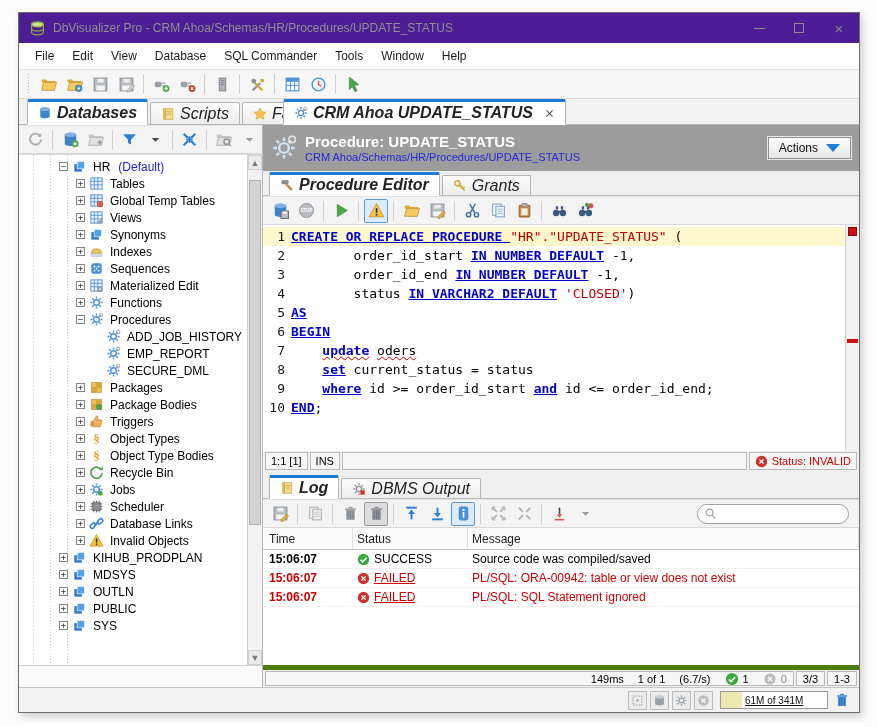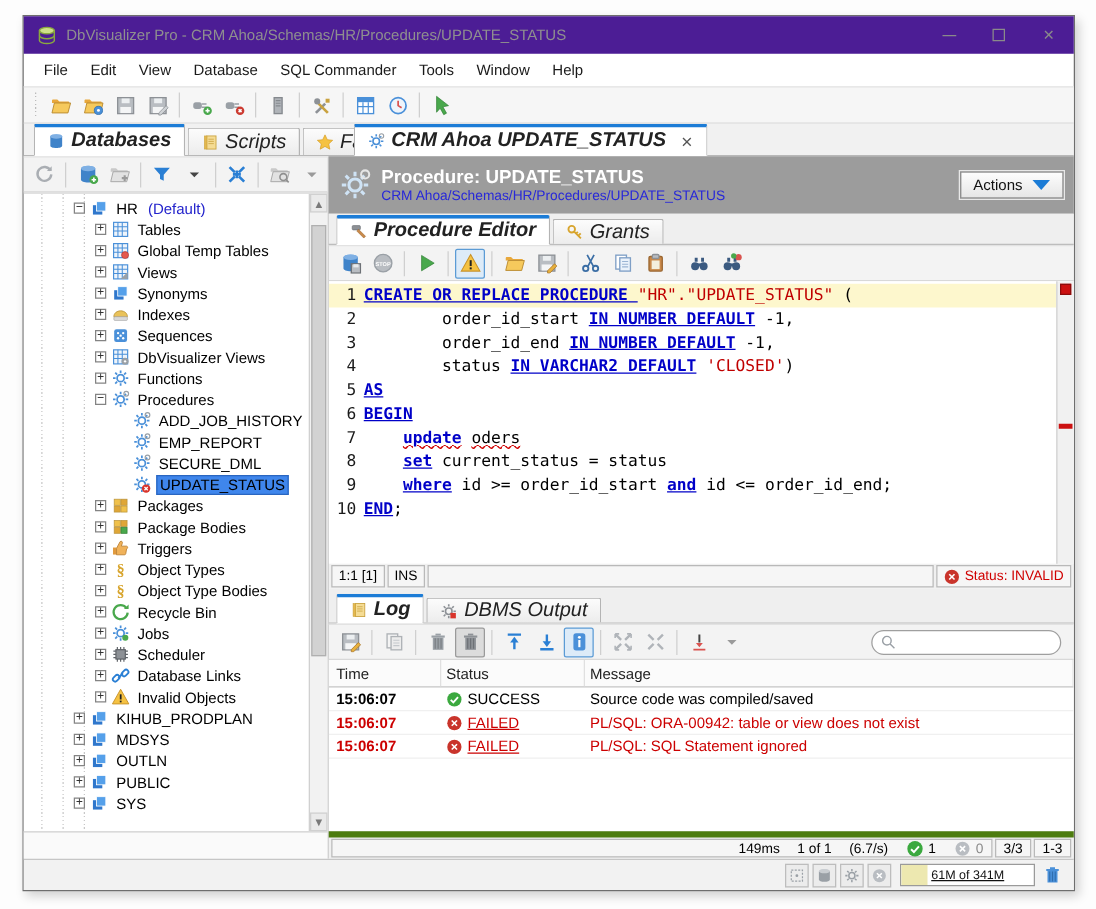--- a/index.html
+++ b/index.html
@@ -485,21 +485,21 @@
             <div class="trow" style="padding-left: 57px;">
               <span class="texp">+</span>
               <span class="ic">
                 <svg viewBox="0 0 16 16">
                   <rect x="2" y="2" width="12" height="12" fill="#eef4fb" stroke="#4a90d9"></rect>
                   <path d="M2 5.7h12M2 9.4h12M5.7 2v12M9.4 2v12" stroke="#4a90d9" stroke-width="0.9"></path>
                   <circle cx="11.8" cy="11.8" r="3" fill="#9aa0a6"></circle>
                   <circle cx="11.8" cy="11.8" r="1" fill="#fff"></circle>
                 </svg>
               </span>
-              <span class="tlabel">DbVisualizer Views</span>
+              <span class="tlabel">Materialized Edit</span>
             </div>
             <div class="trow" style="padding-left: 57px;">
               <span class="texp">+</span>
               <span class="ic">
                 <svg viewBox="0 0 16 16">
                   <g stroke="#4a90d9" stroke-width="1.5" fill="none">
                     <circle cx="8" cy="8" r="3"></circle>
                     <path d="M8 1.5v2.2M8 12.3v2.2M1.5 8h2.2M12.3 8h2.2M3.4 3.4l1.6 1.6M11 11l1.6 1.6M12.6 3.4L11 5M5 11l-1.6 1.6"></path>
                   </g>
                 </svg>
@@ -550,34 +550,20 @@
               <span class="ic">
                 <svg viewBox="0 0 16 16">
                   <g stroke="#4a90d9" stroke-width="1.5" fill="none">
                     <circle cx="8" cy="8" r="3"></circle>
                     <path d="M8 1.5v2.2M8 12.3v2.2M1.5 8h2.2M12.3 8h2.2M3.4 3.4l1.6 1.6M11 11l1.6 1.6M12.6 3.4L11 5M5 11l-1.6 1.6"></path>
                   </g>
                   <circle cx="12.8" cy="3.2" r="2" fill="none" stroke="#9aa0a6" stroke-width="1"></circle>
                 </svg>
               </span>
               <span class="tlabel">SECURE_DML</span>
-            </div>
-            <div class="trow" style="padding-left: 74px;">
-              <span class="texp leaf"></span>
-              <span class="ic">
-                <svg viewBox="0 0 16 16">
-                  <g stroke="#4a90d9" stroke-width="1.5" fill="none">
-                    <circle cx="8" cy="8" r="3"></circle>
-                    <path d="M8 1.5v2.2M8 12.3v2.2M1.5 8h2.2M12.3 8h2.2M3.4 3.4l1.6 1.6M11 11l1.6 1.6M12.6 3.4L11 5M5 11l-1.6 1.6"></path>
-                  </g>
-                  <circle cx="11.6" cy="11.6" r="3.6" fill="#d9342b"></circle>
-                  <path d="M10.2 10.2l2.8 2.8M13 10.2l-2.8 2.8" stroke="#fff" stroke-width="1.1"></path>
-                </svg>
-              </span>
-              <span class="tlabel sel">UPDATE_STATUS</span>
             </div>
             <div class="trow" style="padding-left: 57px;">
               <span class="texp">+</span>
               <span class="ic">
                 <svg viewBox="0 0 16 16">
                   <g stroke="#b8923a" stroke-width="0.6">
                     <rect x="2.5" y="2.5" width="5.2" height="5.2" fill="#f0c14b"></rect>
                     <rect x="8.3" y="2.5" width="5.2" height="5.2" fill="#dfa637"></rect>
                     <rect x="2.5" y="8.3" width="5.2" height="5.2" fill="#dfa637"></rect>
                     <rect x="8.3" y="8.3" width="5.2" height="5.2" fill="#f0c14b"></rect>

